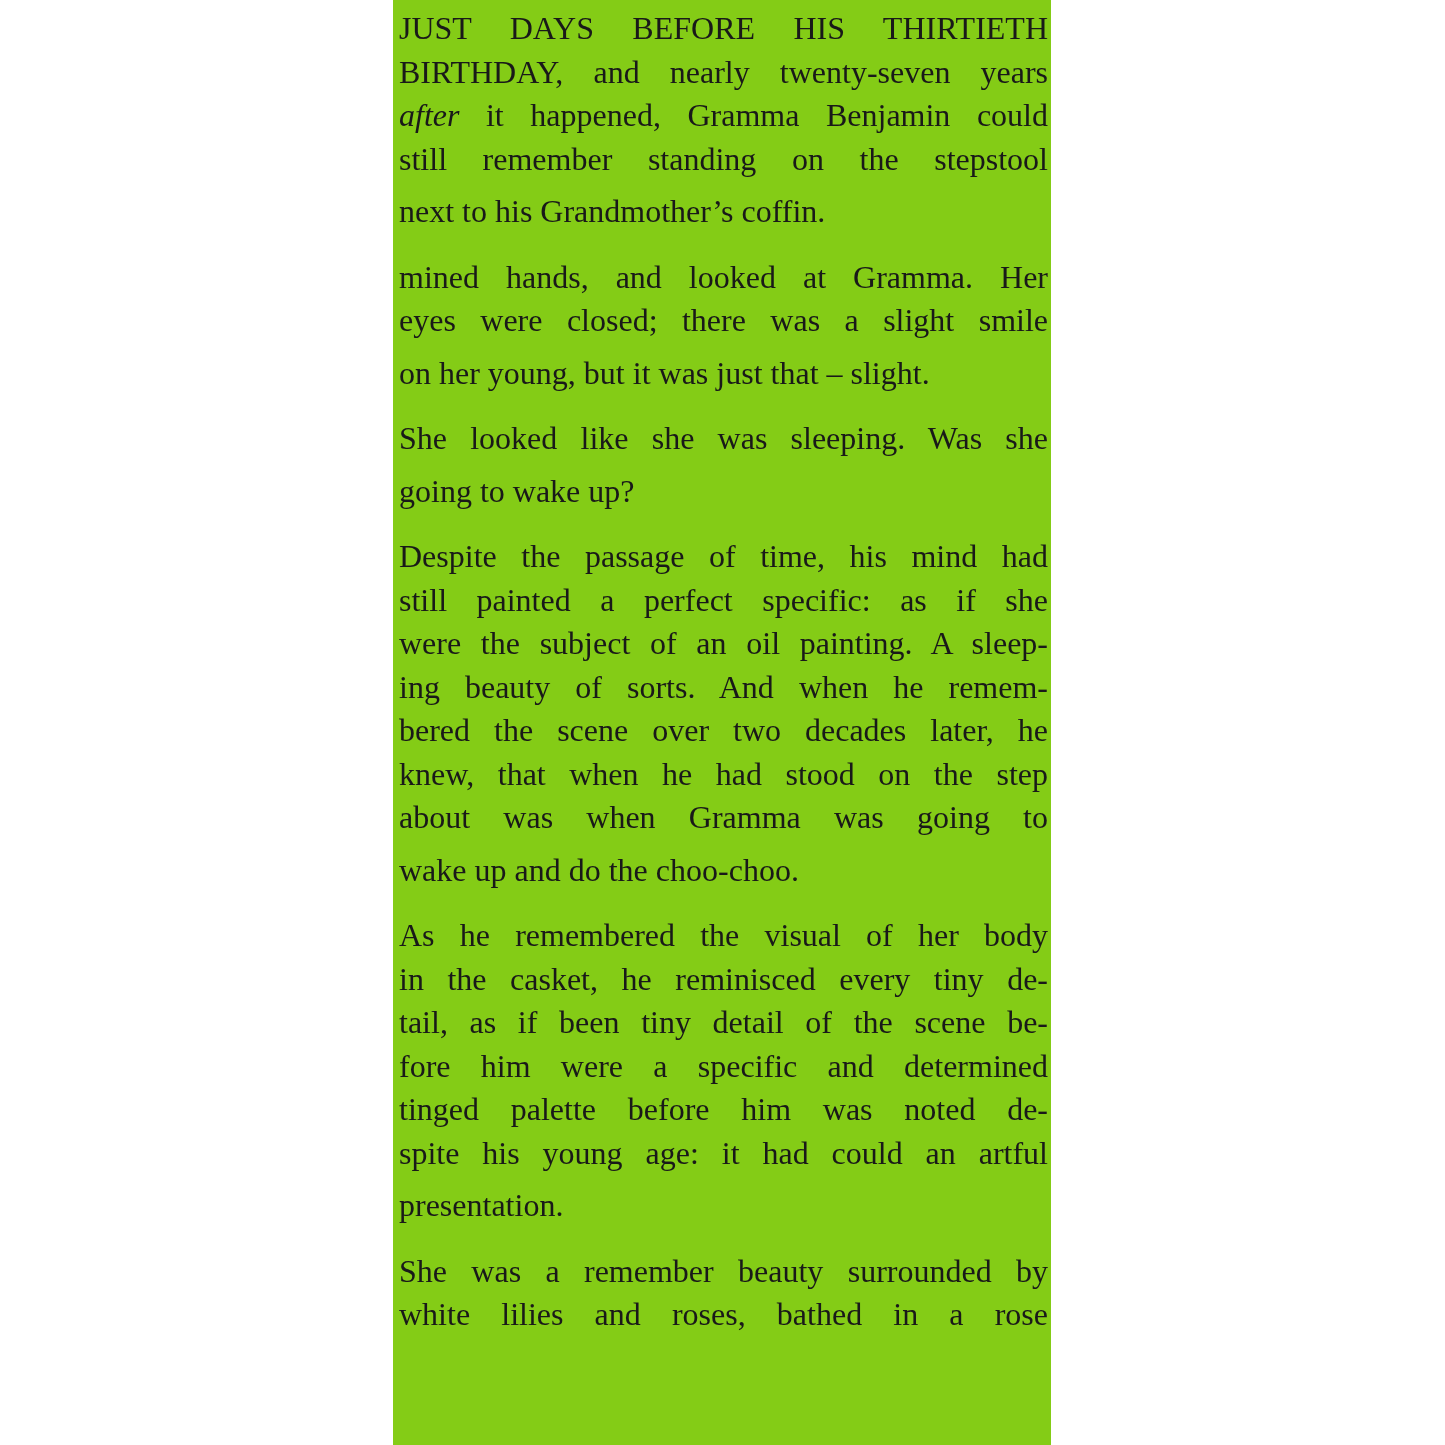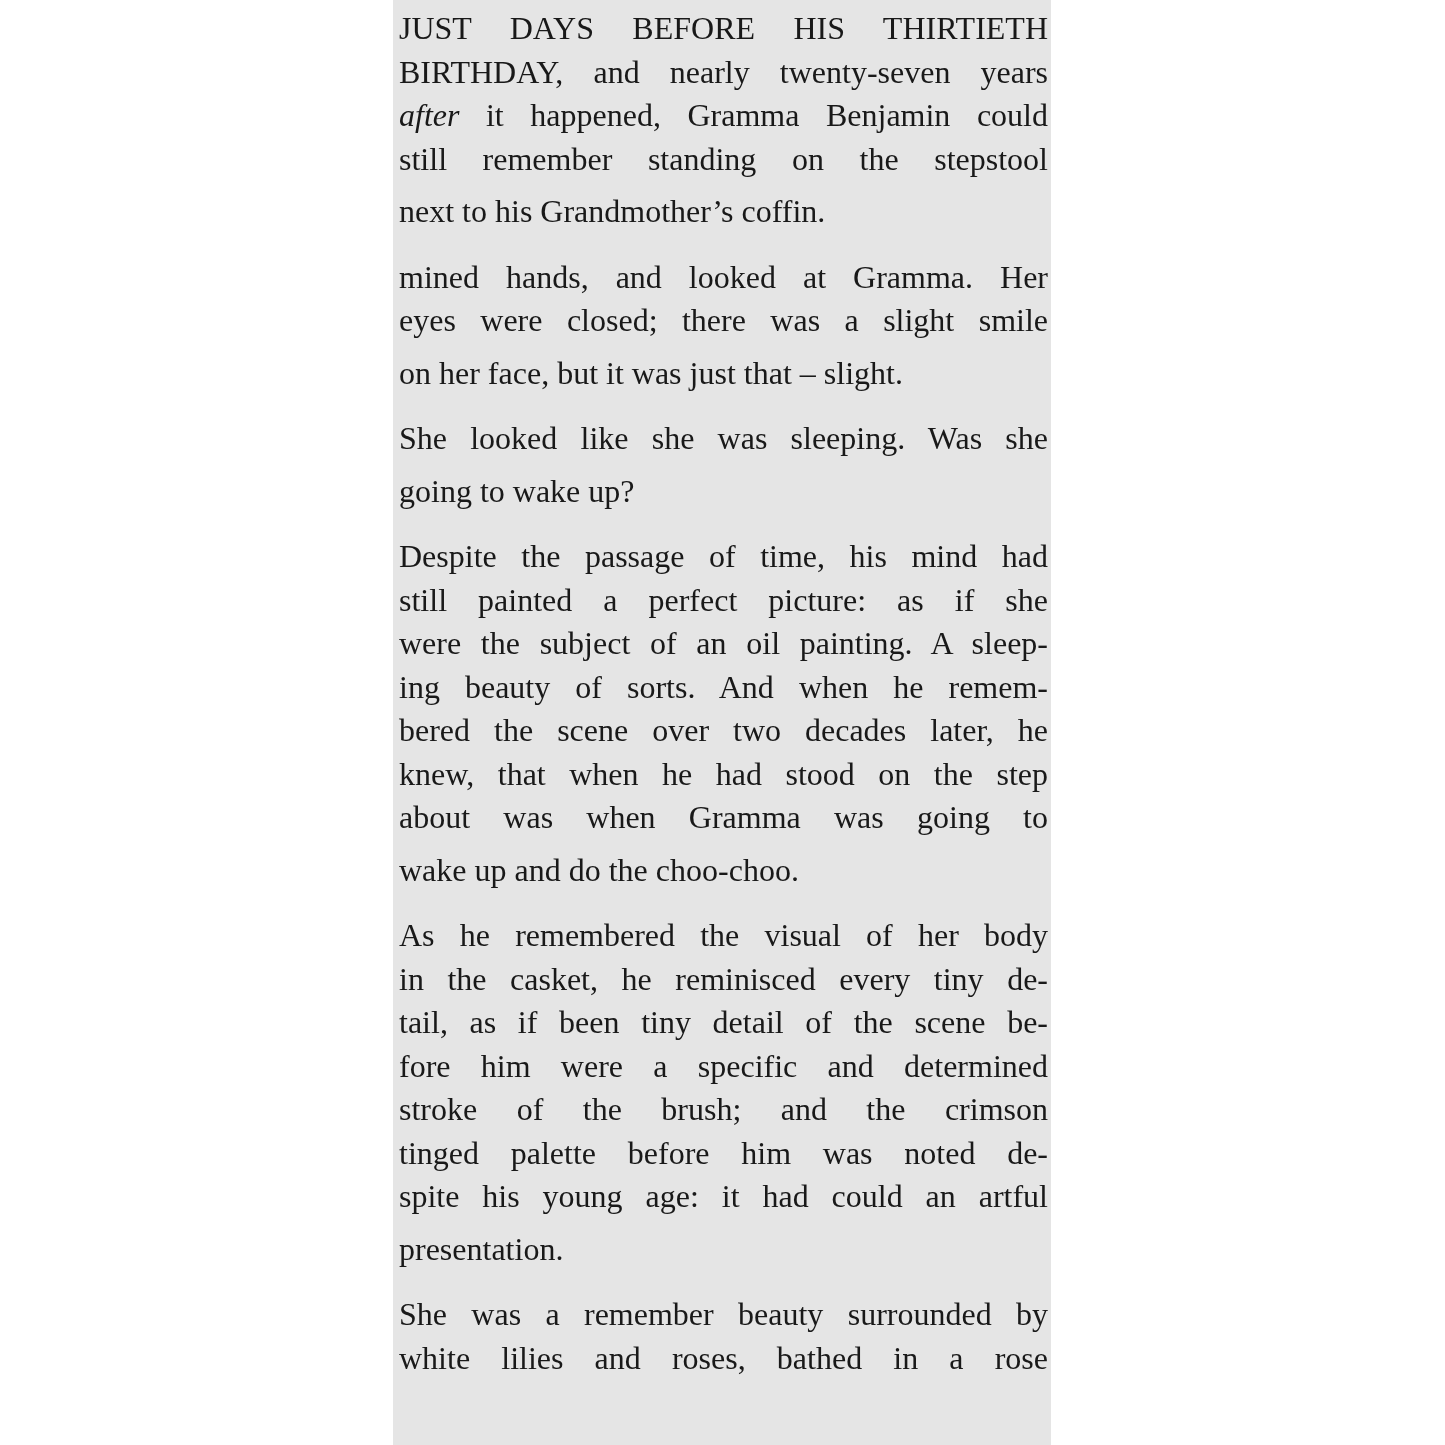--- a/index.html
+++ b/index.html
@@ -44,54 +44,53 @@
     text-align-last: left;
     margin-top: 9px;
   }
   .italic {
     font-style: italic;
   }
 </style>
 </head>
 <body style="background: rgb(255, 255, 255);">
 
-<div class="book-page" style="background: #e5e5e5; font-family: Liberation Serif, serif;">
+<div class="book-page" style="background: #84cc16; font-family: Liberation Serif, serif;">
   <div class="text-column" id="text-column" style="color: rgb(25, 25, 25);">
       <div class="paragraph">
         <div class="line">JUST DAYS BEFORE HIS THIRTIETH</div>
         <div class="line">BIRTHDAY, and nearly twenty-seven years</div>
         <div class="line"><span class="italic">after</span><span class=""> it happened, Gramma Benjamin could</span></div>
         <div class="line">still remember standing on the stepstool</div>
         <div class="line last">next to his Grandmother’s coffin.</div>
       </div>
       <div class="paragraph">
         <div class="line">mined hands, and looked at Gramma. Her</div>
         <div class="line">eyes were closed; there was a slight smile</div>
-        <div class="line last">on her face, but it was just that – slight.</div>
+        <div class="line last">on her young, but it was just that – slight.</div>
       </div>
       <div class="paragraph">
         <div class="line">She looked like she was sleeping. Was she</div>
         <div class="line last">going to wake up?</div>
       </div>
       <div class="paragraph">
         <div class="line">Despite the passage of time, his mind had</div>
-        <div class="line">still painted a perfect picture: as if she</div>
+        <div class="line">still painted a perfect specific: as if she</div>
         <div class="line">were the subject of an oil painting. A sleep-</div>
         <div class="line">ing beauty of sorts. And when he remem-</div>
         <div class="line">bered the scene over two decades later, he</div>
         <div class="line">knew, that when he had stood on the step</div>
         <div class="line">about was when Gramma was going to</div>
         <div class="line last">wake up and do the choo-choo.</div>
       </div>
       <div class="paragraph">
         <div class="line">As he remembered the visual of her body</div>
         <div class="line">in the casket, he reminisced every tiny de-</div>
         <div class="line">tail, as if been tiny detail of the scene be-</div>
         <div class="line">fore him were a specific and determined</div>
-        <div class="line">stroke of the brush; and the crimson</div>
         <div class="line">tinged palette before him was noted de-</div>
         <div class="line">spite his young age: it had could an artful</div>
         <div class="line last">presentation.</div>
       </div>
       <div class="paragraph">
         <div class="line">She was a remember beauty surrounded by</div>
         <div class="line">white lilies and roses, bathed in a rose</div>
       </div>
     </div>
 </div>

